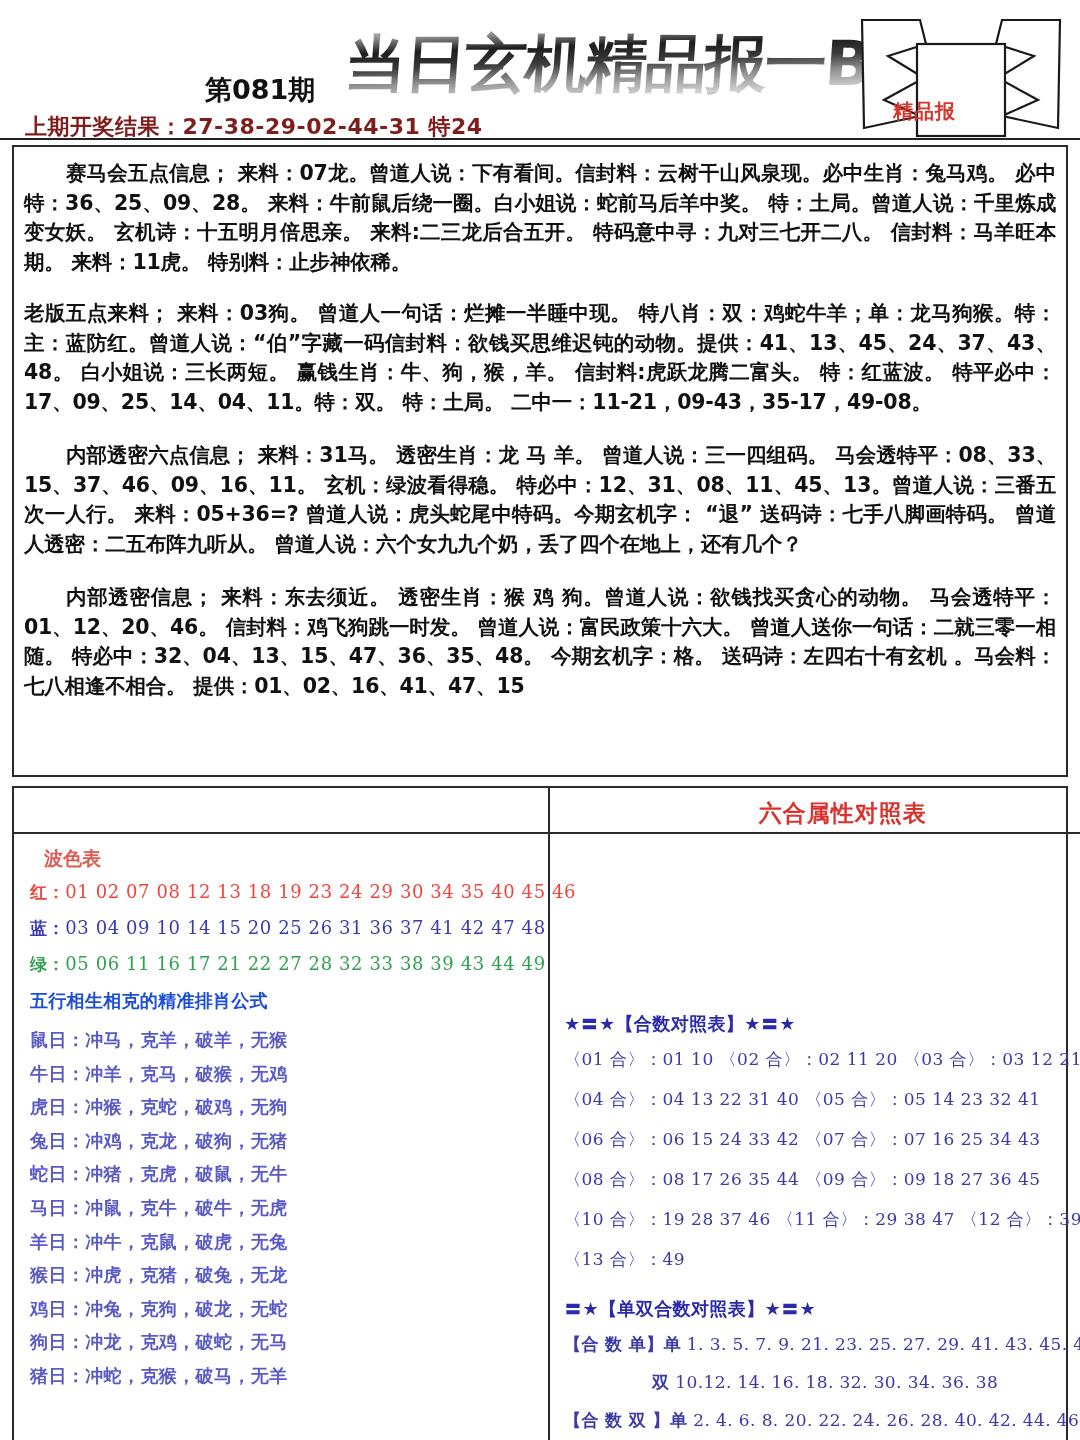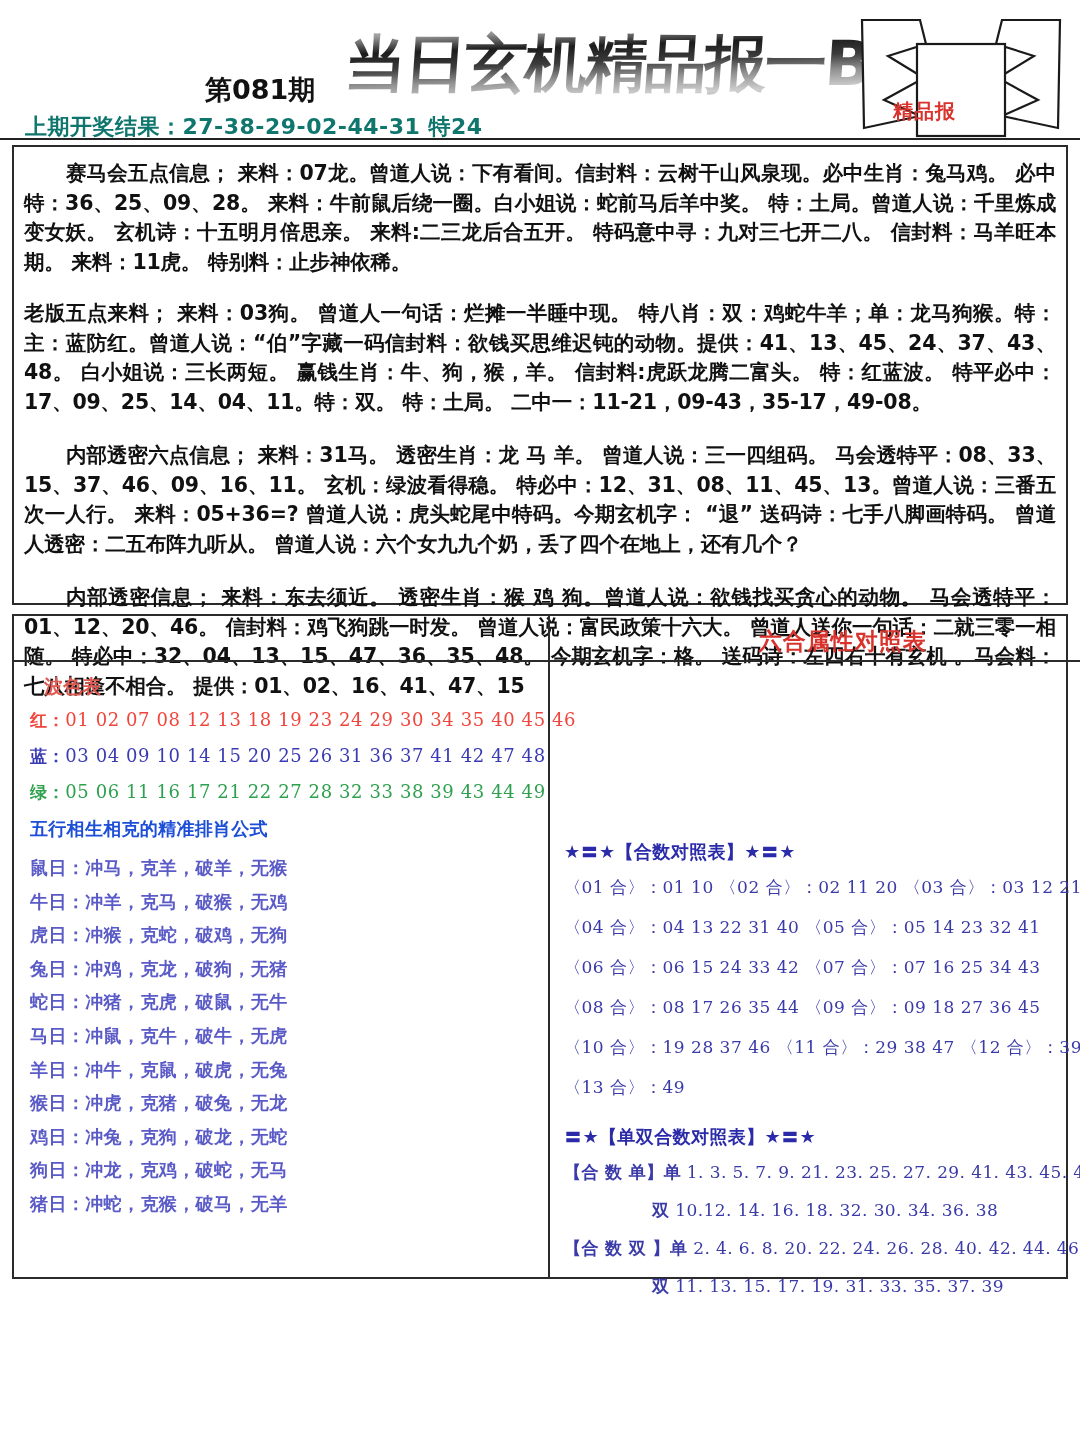--- a/index.html
+++ b/index.html
@@ -38,21 +38,21 @@
     letter-spacing: 0px;
     color: #111;
     font-family: "DejaVu Sans", sans-serif;
   }
   .prev-result {
     position: absolute;
     left: 25px;
     top: 112px;
     font-size: 22px;
     font-weight: 700;
-    color: #0f766e;
+    color: #7f1d1d;
     letter-spacing: 0.5px;
     font-family: "DejaVu Sans", sans-serif;
   }
   .masthead {
     position: absolute;
     left: 345px;
     top: 18px;
     width: 520px;
     height: 92px;
     font-size: 62px;
@@ -103,21 +103,21 @@
     font-family: "DejaVu Sans", sans-serif;
   }
 
   
   .body-box {
     position: relative;
     margin: 5px 12px 0 12px;
     border: 2px solid #2b2b2b;
     box-sizing: border-box;
     padding: 12px 10px 10px 10px;
-    height: 460px;
+    height: 632px;
     background: #fff;
   }
   .para {
     font-size: 20.5px;
     line-height: 29.5px;
     font-weight: 700;
     color: #111;
     font-family: "DejaVu Sans", sans-serif;
     text-align: justify;
     margin: 0 0 22px 0;

